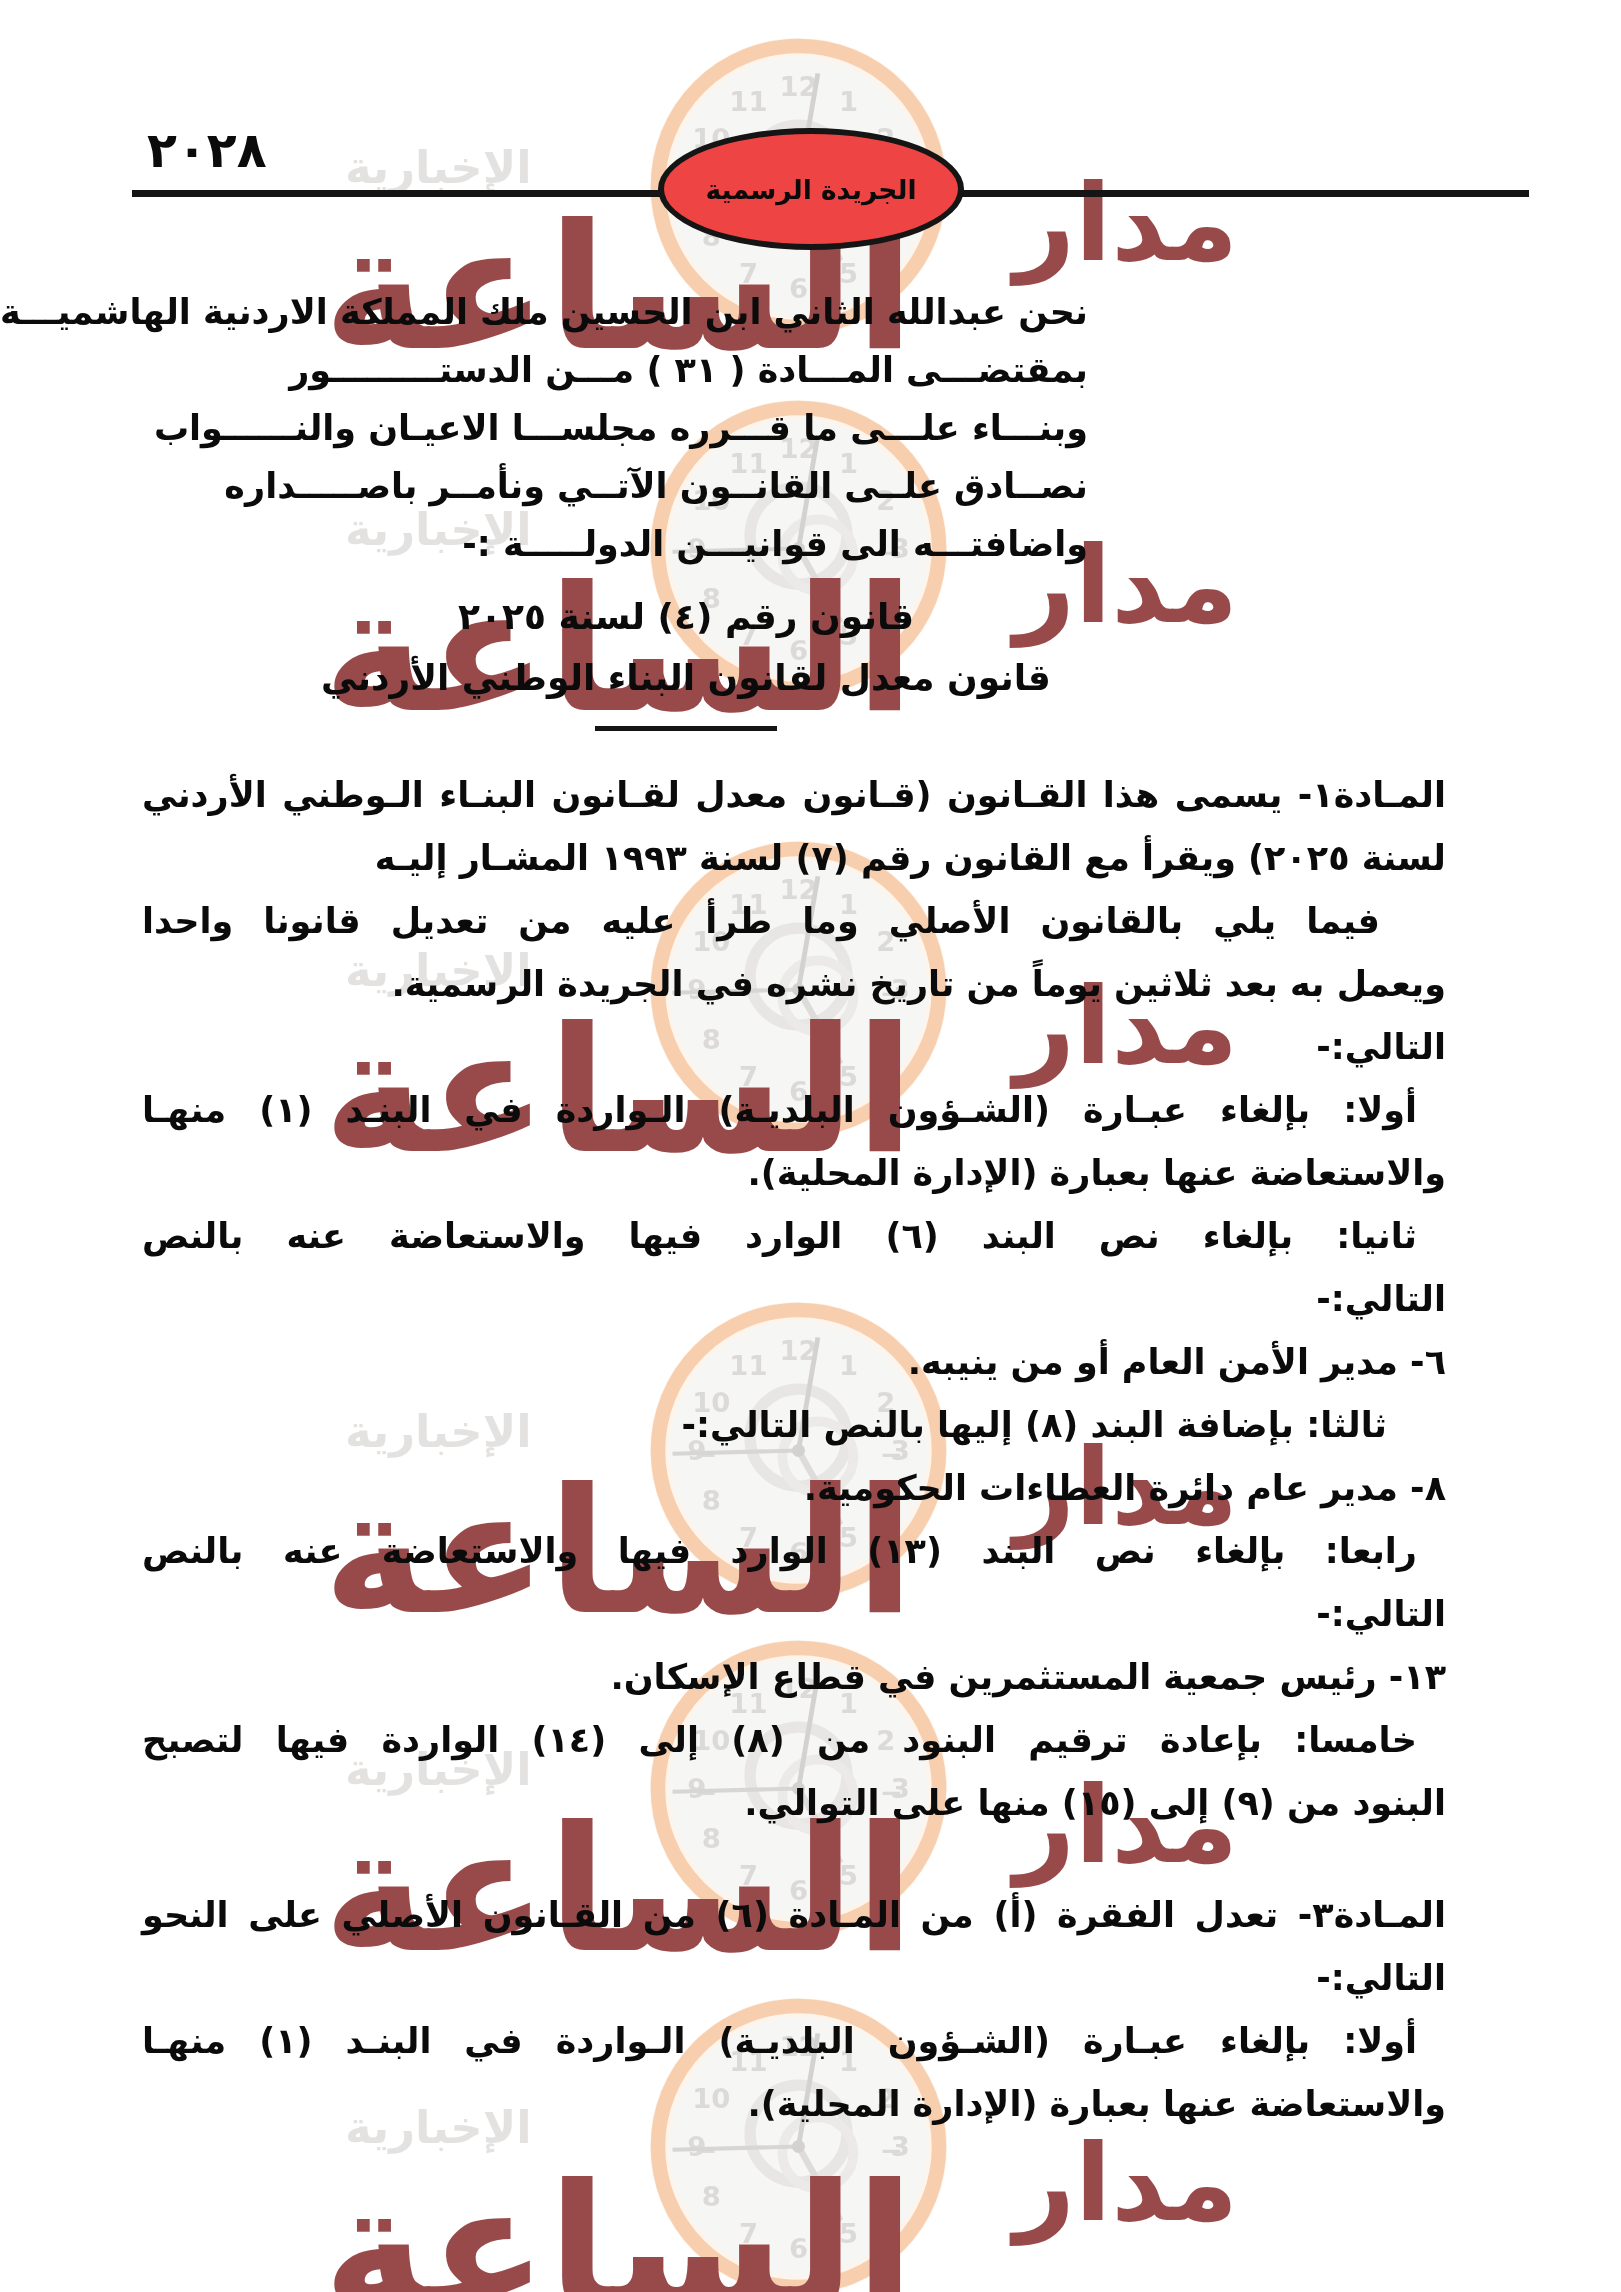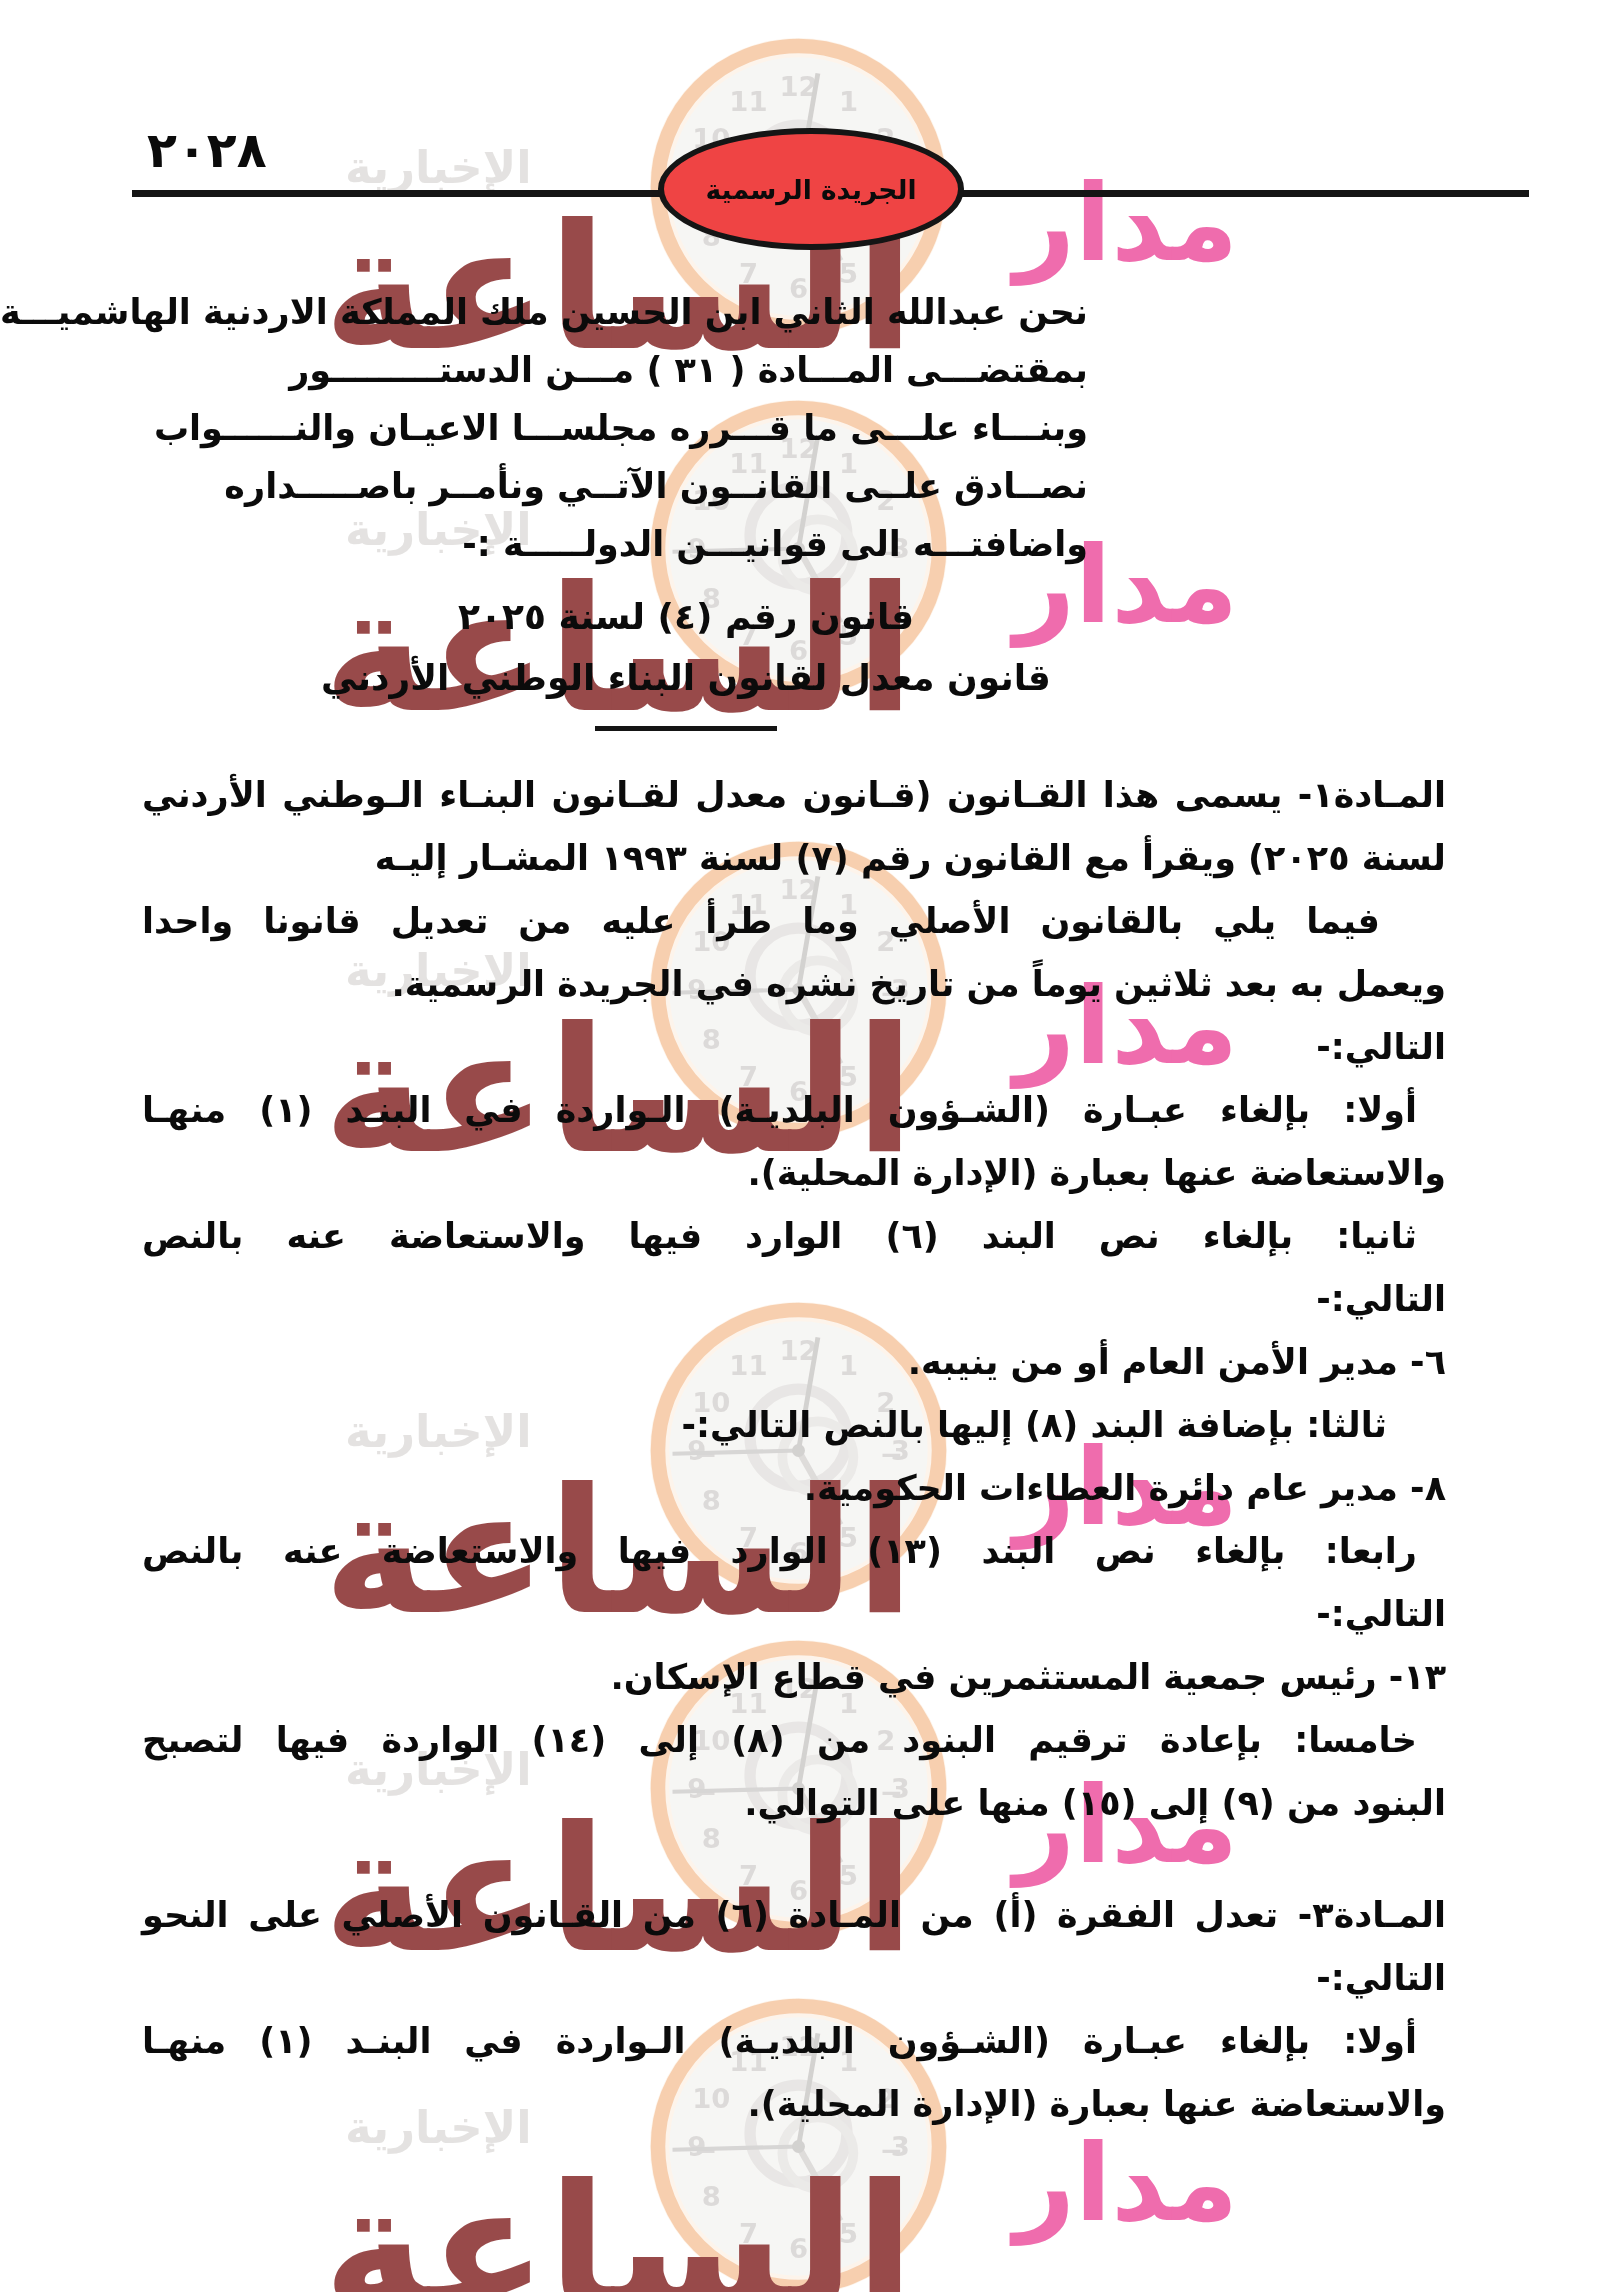--- a/index.html
+++ b/index.html
@@ -10,21 +10,21 @@
     overflow:hidden;
     direction:rtl;
     font-family:"DejaVu Sans",sans-serif;
     font-weight:bold;
     color:#0b0b0b;
   }
   
   .wm-layer{position:absolute;inset:0;z-index:0;opacity:.8;pointer-events:none;border-radius:23px;}
   .wm-unit{position:absolute;left:0;width:100%;height:0;}
   .wm-clock{position:absolute;left:637px;top:0;width:323px;height:323px;}
-  .wm-brand{position:absolute;left:1014px;top:137px;font-size:106px;color:#ec4899;letter-spacing:2px;}
+  .wm-brand{position:absolute;left:1014px;top:137px;font-size:106px;color:#7f1d1d;letter-spacing:2px;}
   .wm-brand2{position:absolute;left:323px;top:176px;font-size:174px;color:#7f1d1d;line-height:1;}
   .wm-tagline{position:absolute;left:345px;top:116px;font-size:45px;color:#dedcda;}
   
   .content{position:relative;z-index:1;}
   .pagenum{position:absolute;top:122px;left:147px;font-size:49px;letter-spacing:2.9px;direction:ltr;}
   .header-rule{position:absolute;top:190px;left:132px;width:1397px;height:6.9px;background:#151515;}
   .badge-oval{
     position:absolute;top:128px;left:658px;width:294px;height:110px;
     border:6.9px solid #151515;border-radius:50%;background:#ef4444;
     display:flex;align-items:center;justify-content:center;

